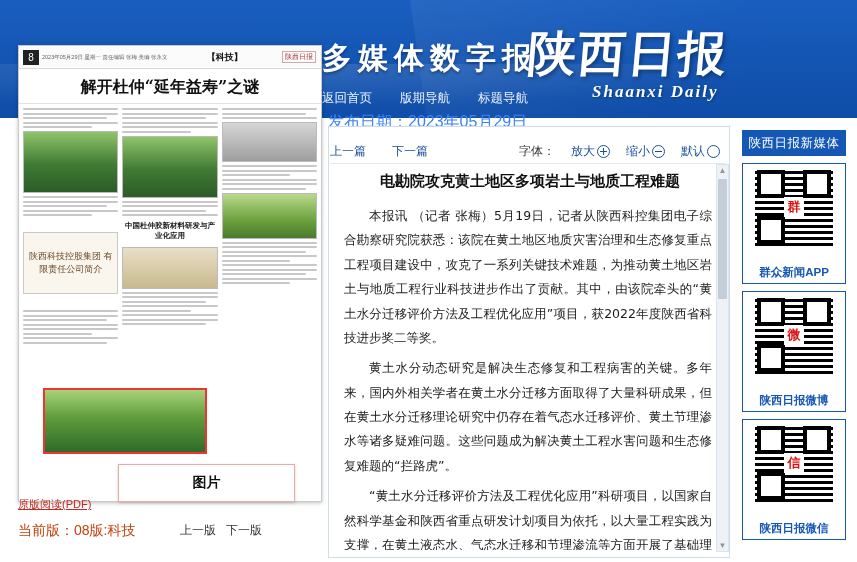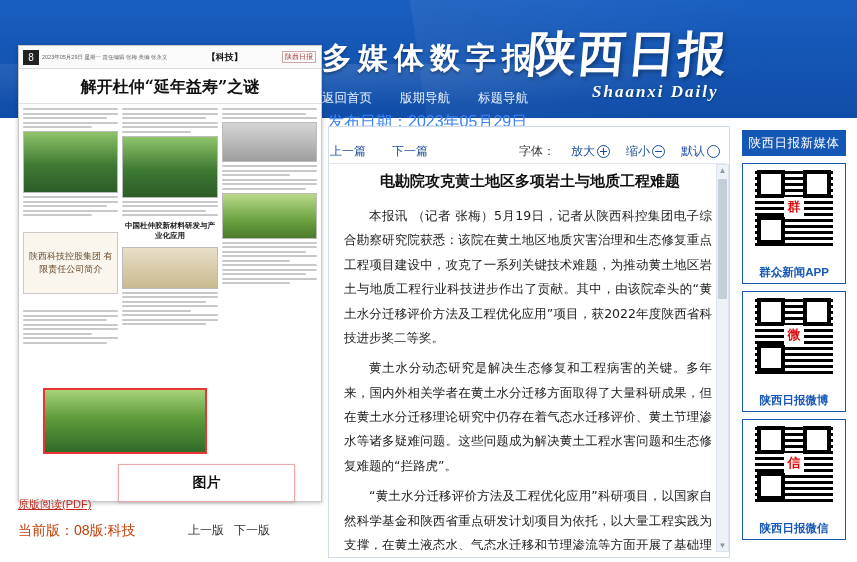--- a/index.html
+++ b/index.html
@@ -114,21 +114,21 @@
     margin-top:16px;
   }
   .readpdf{
     position:absolute;left:18px;top:497px;
     font-size:11px;color:#c2291f;text-decoration:underline;
   }
   .pagefoot{
     position:absolute;left:18px;top:522px;font-size:14px;color:#c2410c;
   }
   .pageflip{
-    position:absolute;left:188px;top:522px;font-size:12px;color:#333;
+    position:absolute;left:180px;top:522px;font-size:12px;color:#333;
   }
   .pageflip a,.pagefoot a{color:#333;text-decoration:none;}
 
   
   .article-panel{
     position:absolute;left:328px;top:126px;width:400px;height:430px;
     background:#ffffff;border:1px solid #cfdcea;
   }
   .pubdate{
     position:absolute;left:328px;top:112px;font-size:16px;color:#3b82f6;

